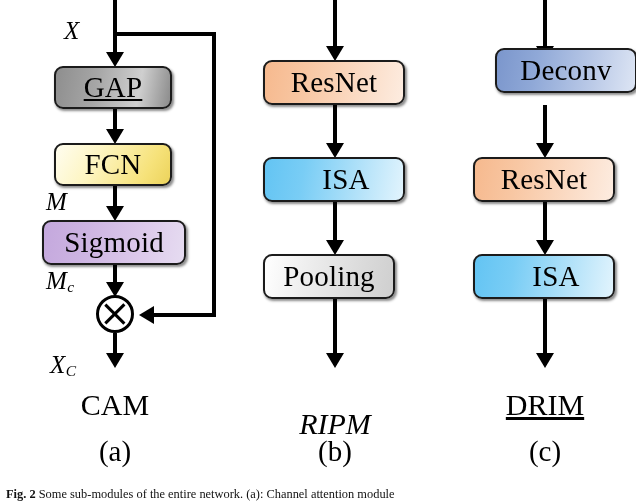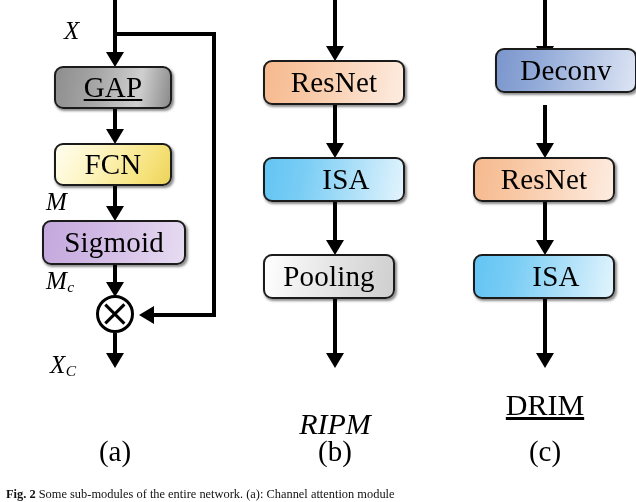--- a/index.html
+++ b/index.html
@@ -173,20 +173,21 @@
   <div class="vline" style="left:113px; top:265px; height:28px;"></div>
   <div class="arrow-down" style="left:106px; top:282px;"></div>
   <div class="math" style="left:46px; top:268px;"><span>M</span><sub>c</sub></div>
 
   <div class="op-mult" style="left:96px; top:295px;"></div>
 
   <div class="vline" style="left:113px; top:333px; height:30px;"></div>
   <div class="arrow-down" style="left:106px; top:353px;"></div>
   <div class="math" style="left:50px; top:352px;"><span>X</span><sub>C</sub></div>
 
+  <div class="panel-name" style="left:35px; top:390px; width:160px;">CAM</div>
   <div class="panel-letter" style="left:35px; top:437px; width:160px;">(a)</div>
 
   <div class="vline" style="left:333px; top:0px; height:58px;"></div>
   <div class="arrow-down" style="left:326px; top:46px;"></div>
 
   <div class="node fill-peach" style="left:263px; top:60px; width:142px; height:45px;">
     <span>ResNet</span>
   </div>
 
   <div class="vline" style="left:333px; top:105px; height:50px;"></div>

